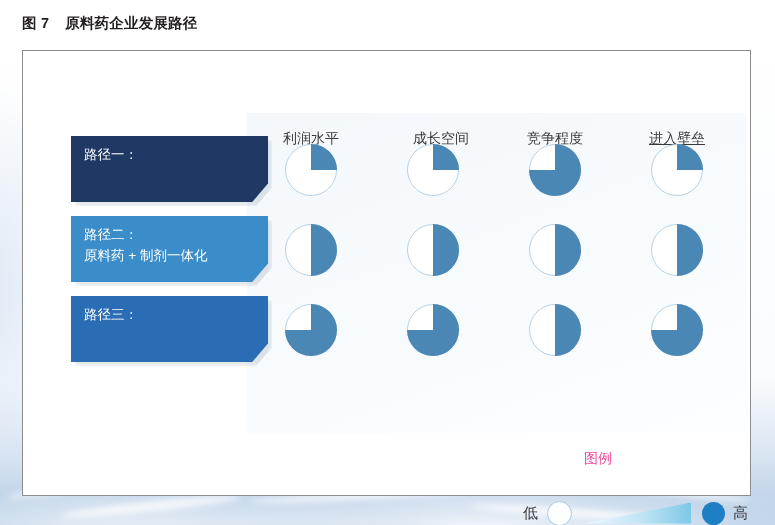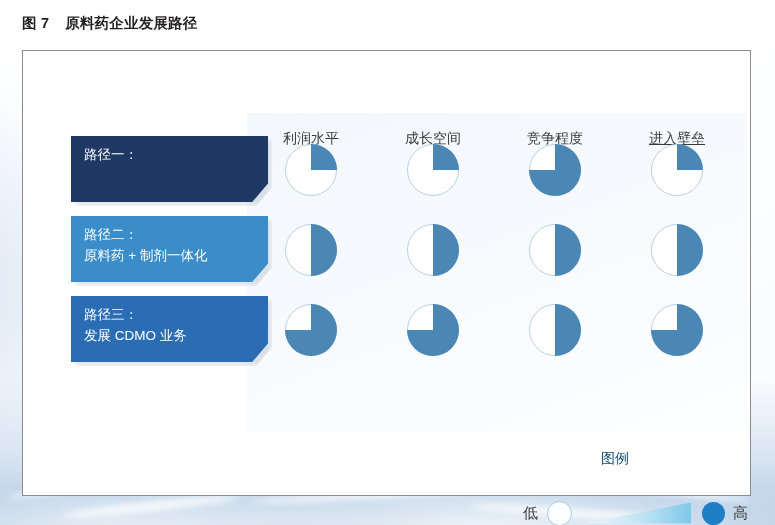--- a/index.html
+++ b/index.html
@@ -129,24 +129,24 @@
   }
   .pie .wedge {
     position: absolute;
     inset: 0;
     border-radius: 50%;
   }
 
   
   #legend-title {
     position: absolute;
-    left: 578px;
+    left: 561px;
     top: 399px;
     font-size: 14px;
-    color: #0c4a6e;
+    color: #ec4899;
     white-space: nowrap;
   }
   #legend-row {
     position: absolute;
     left: 500px;
     top: 445px;
     height: 34px;
     display: flex;
     align-items: center;
   }
@@ -191,38 +191,37 @@
 </div>
 
 <div id="fig-title">
   <span class="num">图 7</span><span>原料药企业发展路径</span>
 </div>
 
 <div id="panel">
   <div id="grid-tint"></div>
   <div id="headers-layer">
       <div class="col-header" style="left: 228px;">利润水平</div>
-      <div class="col-header" style="left: 350px;">成长空间</div>
+      <div class="col-header" style="left: 358px;">成长空间</div>
       <div class="col-header" style="left: 472px;">竞争程度</div>
       <div class="col-header" style="left: 594px; text-decoration: underline;">进入壁垒</div>
     </div>
   <div id="banners-layer">
       <div class="banner-shadow" style="top: 89px;"></div>
       <div class="path-banner" style="top: 85px; background: rgb(31, 56, 100);">
         <span class="ln">路径一：</span>
       </div>
       <div class="banner-shadow" style="top: 169px;"></div>
       <div class="path-banner" style="top: 165px; background: rgb(58, 141, 200);">
         <span class="ln">路径二：</span>
         <span class="ln">原料药 + 制剂一体化</span>
       </div>
       <div class="banner-shadow" style="top: 249px;"></div>
       <div class="path-banner" style="top: 245px; background: rgb(42, 109, 181);">
         <span class="ln">路径三：</span>
-        <span class="ln">发展 CDMO 业务</span>
       </div>
     </div>
   <div id="pies-layer">
       <div class="pie" title="路径一：扩充产品管线，增加产能 / 利润水平: 25%" style="left: 262px; top: 93px;">
         <div class="ring"></div>
         <div class="wedge" style="background: conic-gradient(rgb(74, 135, 181) 0deg, rgb(74, 135, 181) 90deg, rgba(0, 0, 0, 0) 90deg, rgba(0, 0, 0, 0) 360deg);"></div>
       </div>
       <div class="pie" title="路径一：扩充产品管线，增加产能 / 成长空间: 25%" style="left: 384px; top: 93px;">
         <div class="ring"></div>
         <div class="wedge" style="background: conic-gradient(rgb(74, 135, 181) 0deg, rgb(74, 135, 181) 90deg, rgba(0, 0, 0, 0) 90deg, rgba(0, 0, 0, 0) 360deg);"></div>

